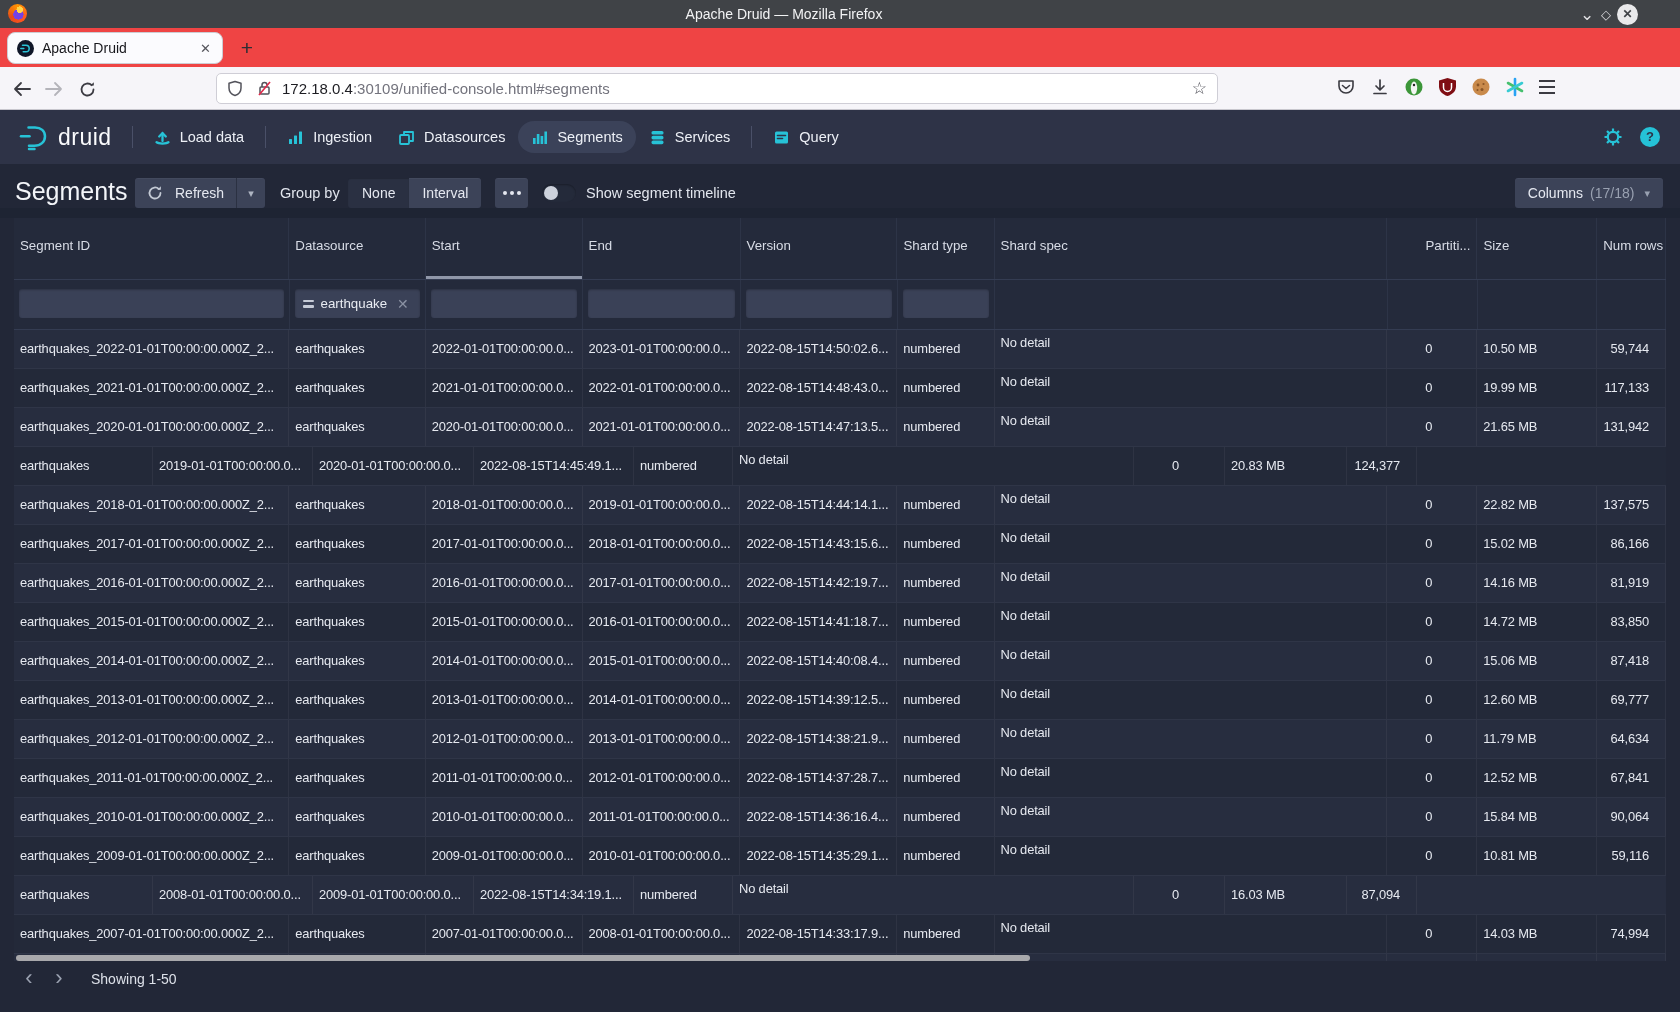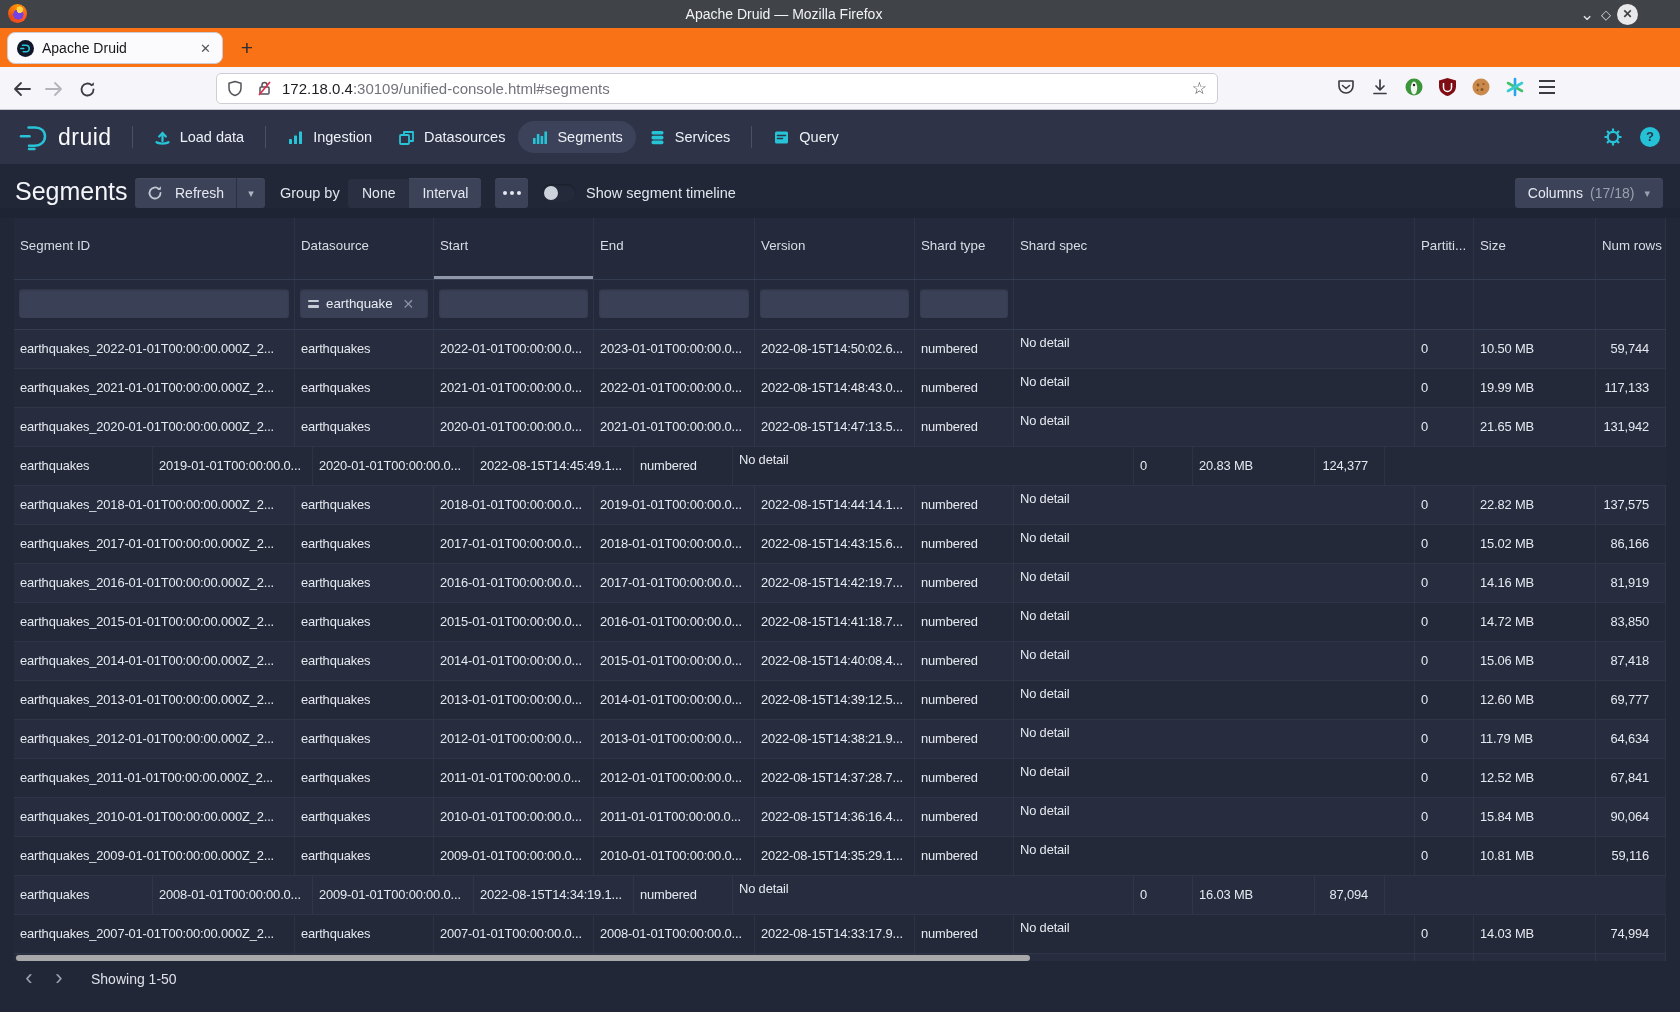--- a/index.html
+++ b/index.html
@@ -13,21 +13,21 @@
   background: radial-gradient(circle at 62% 30%, #ffd54a 0 18%, transparent 19%),
               radial-gradient(circle at 55% 55%, #7542e5 0 34%, transparent 35%),
               conic-gradient(#ff9500, #ff5722, #e64a19, #ff9500); }
 .winctl { position:absolute; top:0; height:28px; display:flex; align-items:center; color:#DFDFE2; }
 #win-min { left:1580px; font-size:17px; }
 #win-max { left:1601px; font-size:13px; }
 #win-close { left:1617px; }
 #win-close .circ { width:21px; height:21px; border-radius:50%; background:#E9E9EB; color:#3F4247; font-size:12px; line-height:21px; text-align:center; font-weight:bold; }
 
 
-#tabbar { position:absolute; left:0; top:28px; width:1680px; height:39px; background:#f97316; }
+#tabbar { position:absolute; left:0; top:28px; width:1680px; height:39px; background:#ef4444; }
 #tab { position:absolute; left:7px; top:4px; width:216px; height:32px; background:#FBFBFE; border:1px solid #CDCCD3; border-radius:8px; display:flex; align-items:center; padding:0 9px; }
 #tab .favicon { width:17px; height:17px; margin-right:8px; }
 #tab .tlabel { font-size:14px; color:#17171C; flex:1; }
 #tab .tclose { color:#55555C; font-size:13px; padding:0 2px; }
 #newtab { position:absolute; left:233px; top:6px; width:28px; height:28px; text-align:center; line-height:27px; font-size:21px; color:#2E2E34; font-weight:300; }
 
 
 #toolbar { position:absolute; left:0; top:67px; width:1680px; height:43px; background:#F6F5F9; border-bottom:1px solid #C8C7CE; }
 .navbtn { position:absolute; top:9px; width:26px; height:26px; display:flex; align-items:center; justify-content:center; }
 #urlfield { position:absolute; left:216px; top:6px; width:1002px; height:31px; background:#FFFFFF; border:1px solid #CFCED6; border-radius:5px; display:flex; align-items:center; padding:0 10px; }
@@ -83,21 +83,21 @@
 .ftag .tval { color:#E9ECF2; font-size:13.3px; }
 .ftag .tx { color:#8B92A3; font-size:14px; margin-left:3px; }
 .trow { display:flex; height:39px; border-bottom:1px solid #2F3547; }
 .trow.odd { background:#272D3F; }
 .trow.even { background:#232939; }
 .cell { line-height:38px; padding:0 6px; font-size:12.9px; letter-spacing:-0.15px; color:#E6E9F0; border-right:1px solid rgba(255,255,255,.05); overflow:hidden; white-space:nowrap; }
 .cell.top { line-height:normal; padding-top:5px; }
 .cell.right { text-align:right; padding-right:16px; }
 
 .c-segment_id{width:281px;} .c-datasource{width:139px;} .c-start{width:160px;} .c-end{width:161px;}
-.c-version{width:160px;} .c-shard_type{width:99px;} .c-shard_spec{width:401px;} .c-partitions{width:59px;}
+.c-version{width:160px;} .c-shard_type{width:99px;} .c-shard_spec{width:401px;} .c-partitions{width:59px;margin-left:32px;}
 .c-size{width:122px;} .c-num_rows{width:70px;}
 
 #hscroll { position:absolute; left:16px; top:791px; width:1014px; height:6px; border-radius:3px; background:#A8A8AB; }
 #pagination { position:absolute; left:0; top:800px; width:100%; height:34px; }
 .pgbtn { position:absolute; top:0; width:26px; height:30px; color:#9AA1B0; font-size:22px; text-align:center; line-height:28px; }
 #pg-prev { left:16px; } #pg-next { left:46px; }
 #pg-label { position:absolute; left:91px; top:7px; font-size:14px; color:#DDE1E9; }
 </style>
 </head>
 <body>

